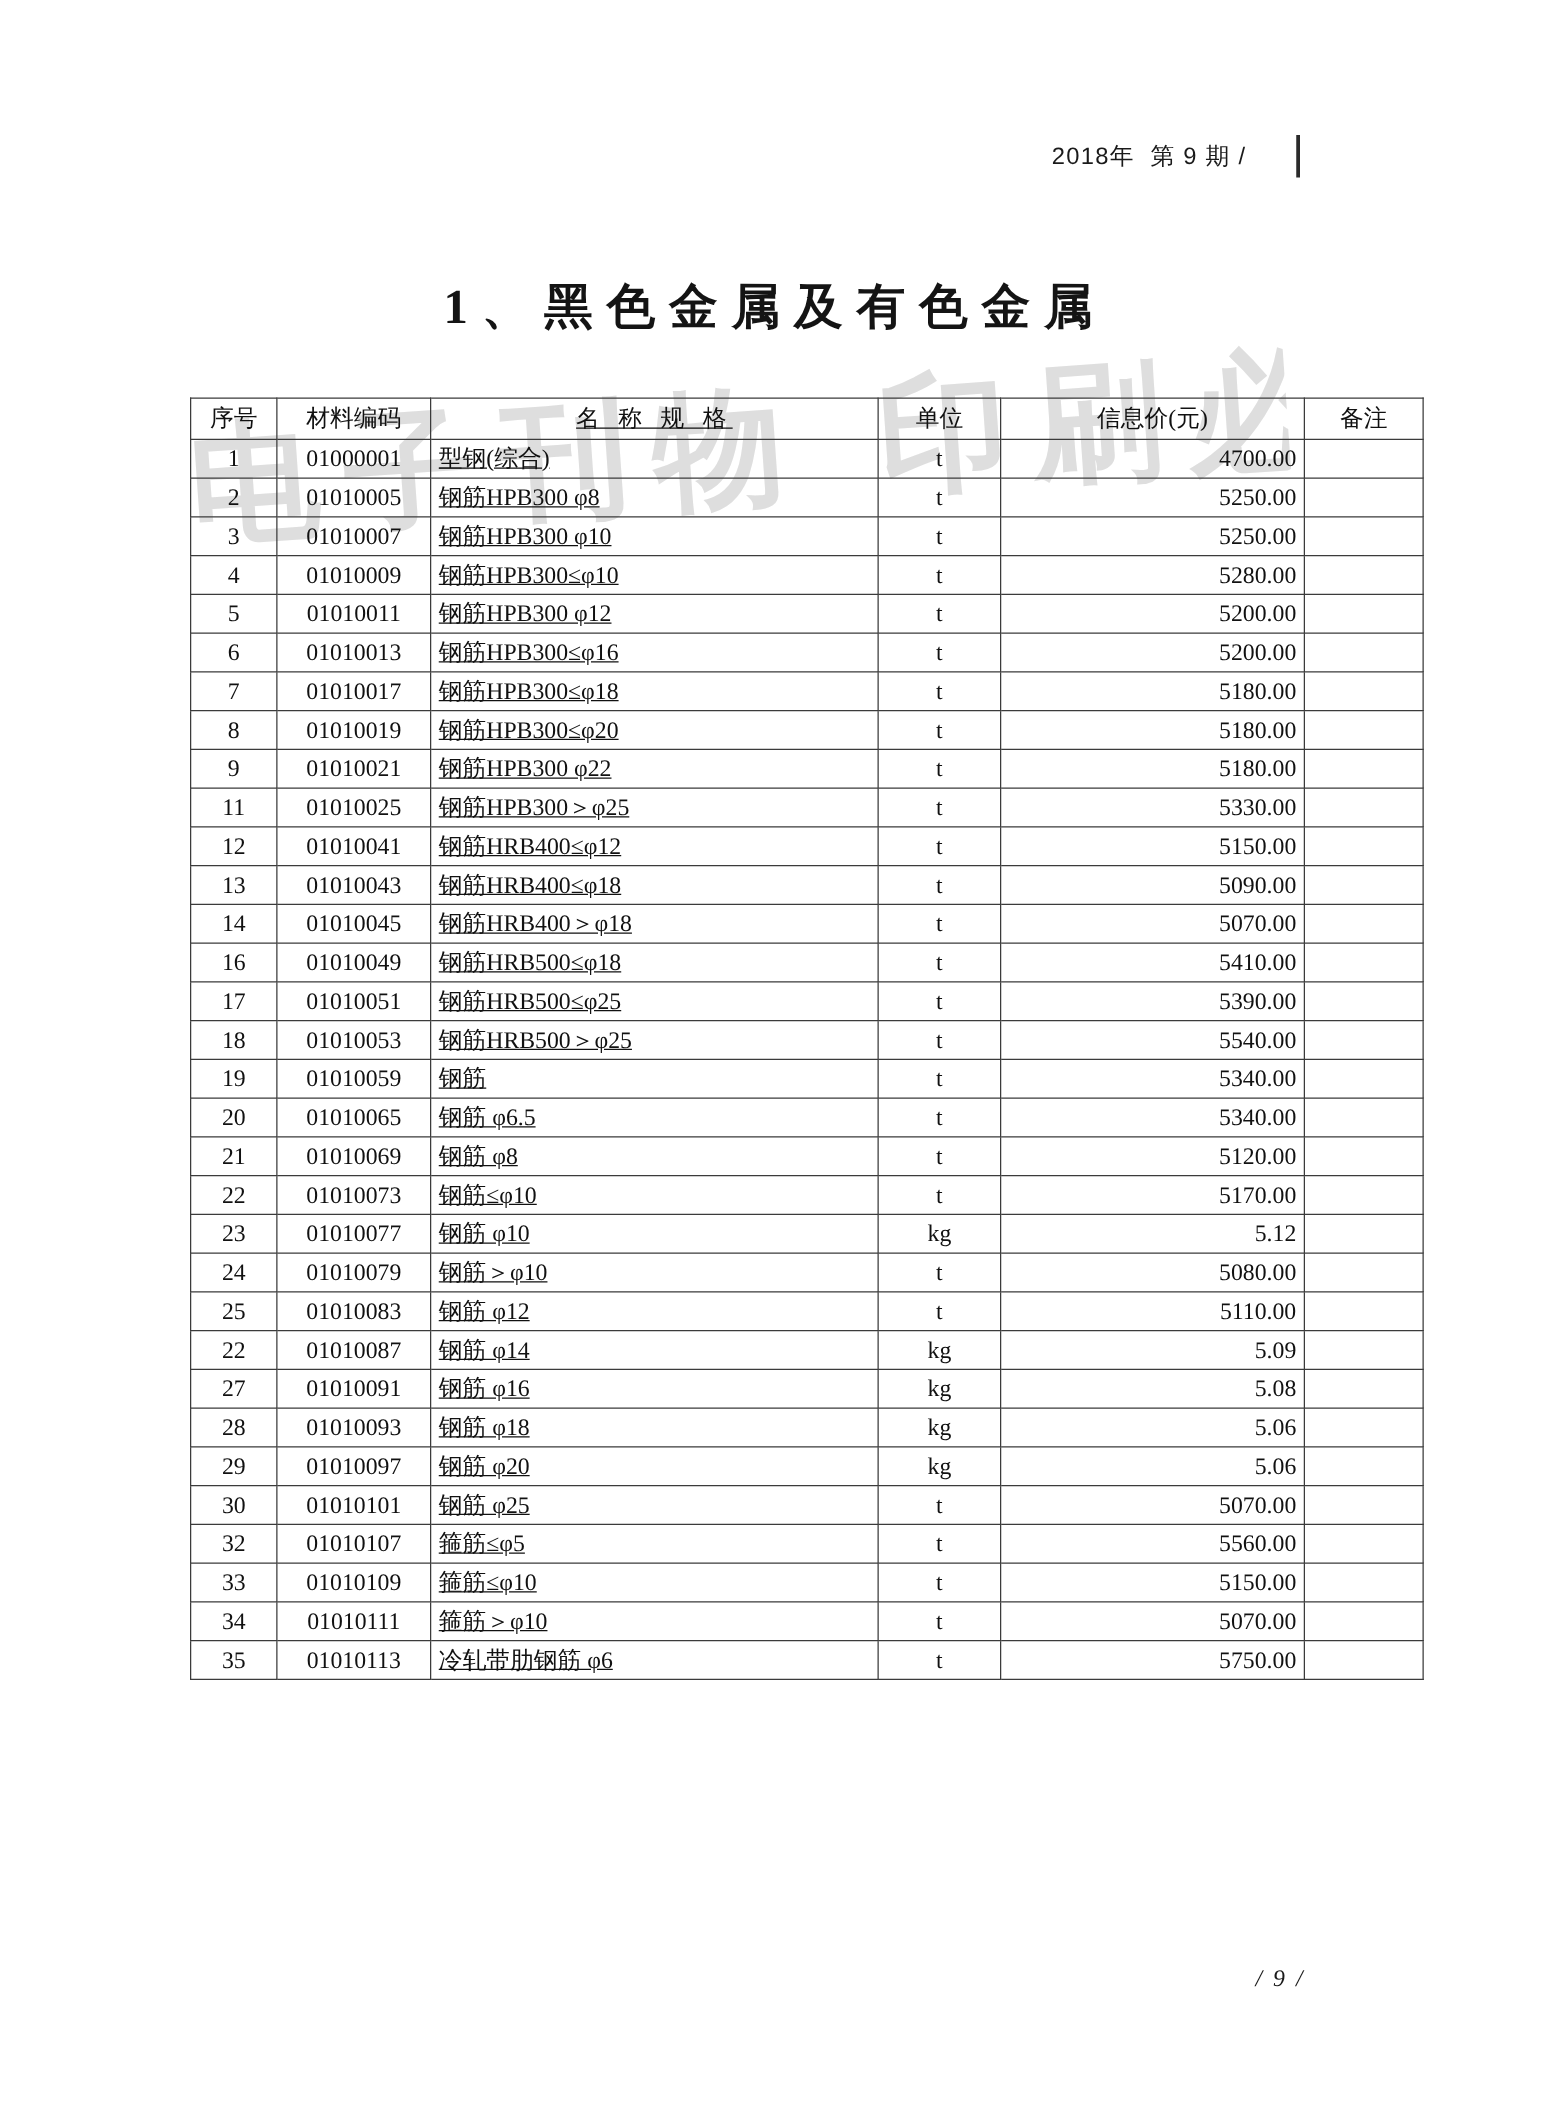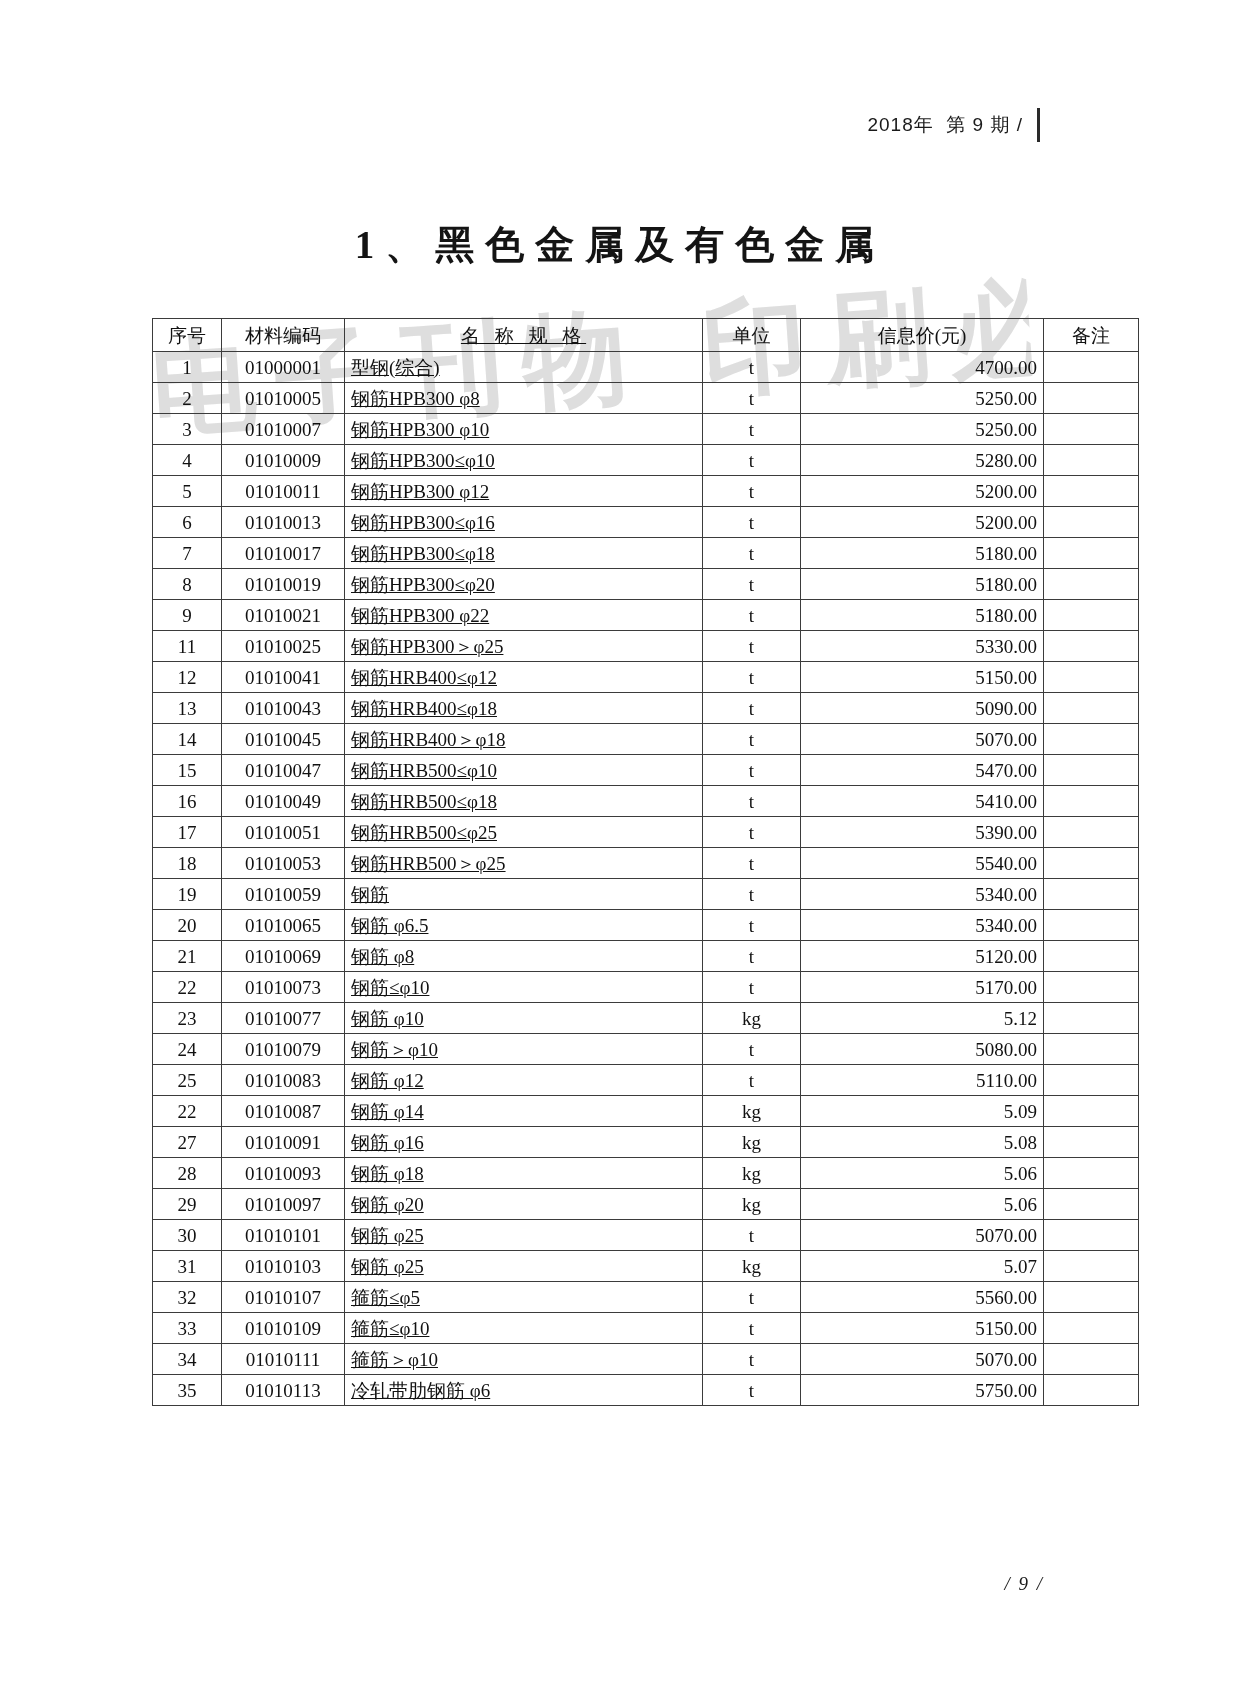--- a/index.html
+++ b/index.html
@@ -23,21 +23,21 @@
     box-sizing: border-box;
   }
 
   
   .page-header {
     position: absolute;
     top: 108px;
     right: 200px;
     display: flex;
     align-items: center;
-    gap: 0;
+    gap: 26px;
     font-size: 19px;
     letter-spacing: 1px;
     color: #1a1a1a;
     font-family: "Liberation Sans", "DejaVu Sans", sans-serif;
   }
   .page-header .hdr-text { white-space: pre; }
   .page-header .hdr-rule {
     display: inline-block;
     width: 3px;
     height: 34px;
@@ -257,28 +257,20 @@
           </tr>
           <tr>
             <td class="col-seq">14</td>
             <td class="col-code">01010045</td>
             <td class="col-name">钢筋HRB400＞φ18</td>
             <td class="col-unit">t</td>
             <td class="col-price">5070.00</td>
             <td class="col-note"></td>
           </tr>
           <tr>
-            <td class="col-seq">15</td>
-            <td class="col-code">01010047</td>
-            <td class="col-name">钢筋HRB500≤φ10</td>
-            <td class="col-unit">t</td>
-            <td class="col-price">5470.00</td>
-            <td class="col-note"></td>
-          </tr>
-          <tr>
             <td class="col-seq">16</td>
             <td class="col-code">01010049</td>
             <td class="col-name">钢筋HRB500≤φ18</td>
             <td class="col-unit">t</td>
             <td class="col-price">5410.00</td>
             <td class="col-note"></td>
           </tr>
           <tr>
             <td class="col-seq">17</td>
             <td class="col-code">01010051</td>
@@ -385,28 +377,20 @@
           </tr>
           <tr>
             <td class="col-seq">30</td>
             <td class="col-code">01010101</td>
             <td class="col-name">钢筋  φ25</td>
             <td class="col-unit">t</td>
             <td class="col-price">5070.00</td>
             <td class="col-note"></td>
           </tr>
           <tr>
-            <td class="col-seq">31</td>
-            <td class="col-code">01010103</td>
-            <td class="col-name">钢筋  φ25</td>
-            <td class="col-unit">kg</td>
-            <td class="col-price">5.07</td>
-            <td class="col-note"></td>
-          </tr>
-          <tr>
             <td class="col-seq">32</td>
             <td class="col-code">01010107</td>
             <td class="col-name">箍筋≤φ5</td>
             <td class="col-unit">t</td>
             <td class="col-price">5560.00</td>
             <td class="col-note"></td>
           </tr>
           <tr>
             <td class="col-seq">33</td>
             <td class="col-code">01010109</td>

